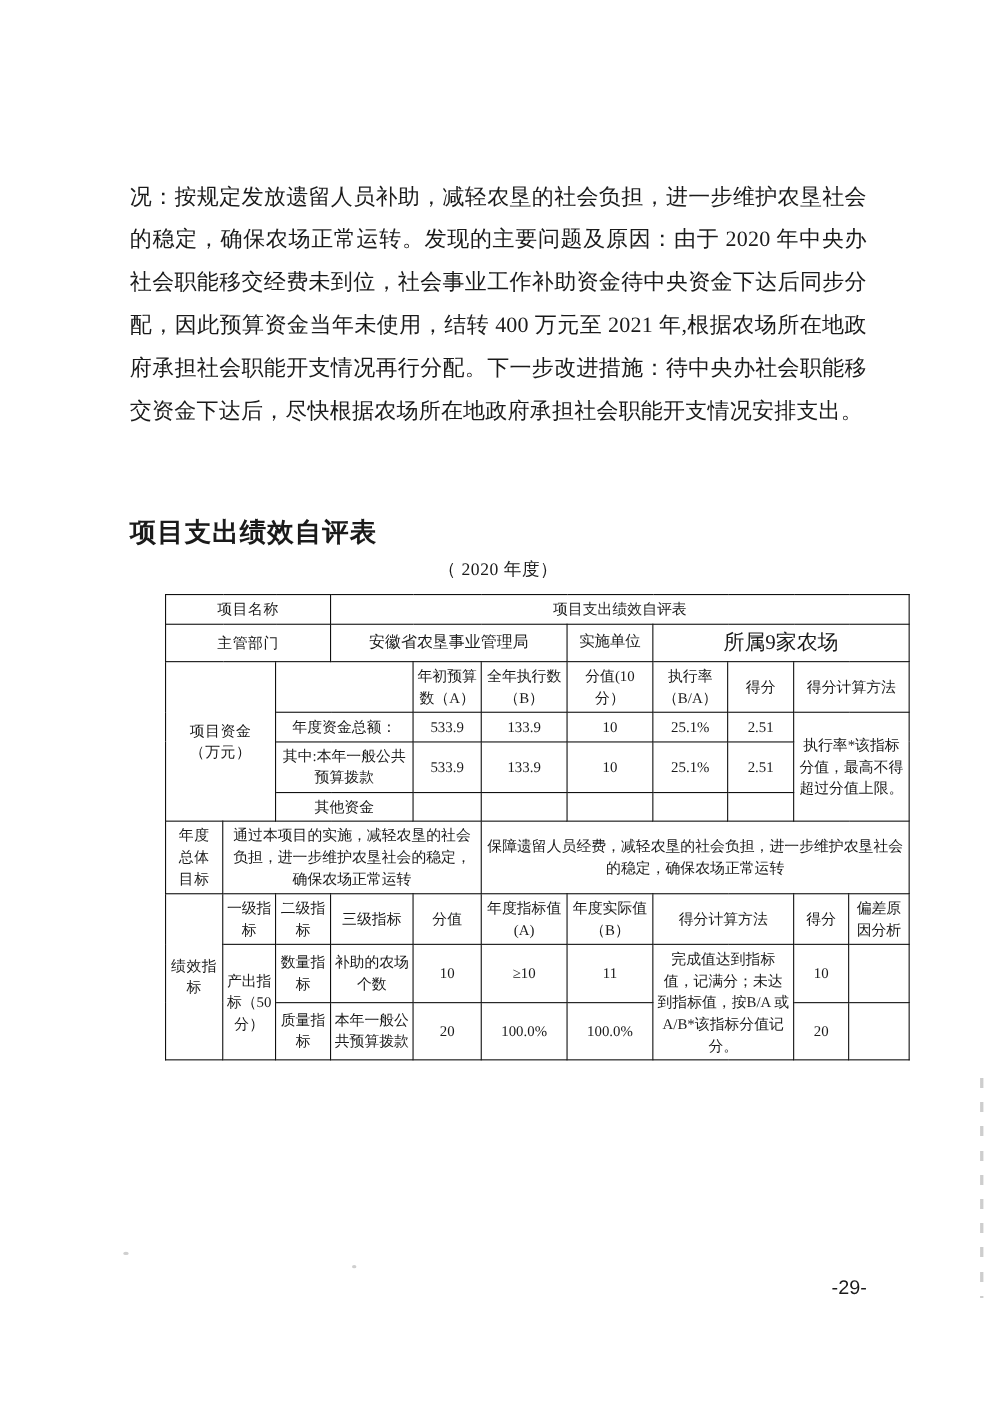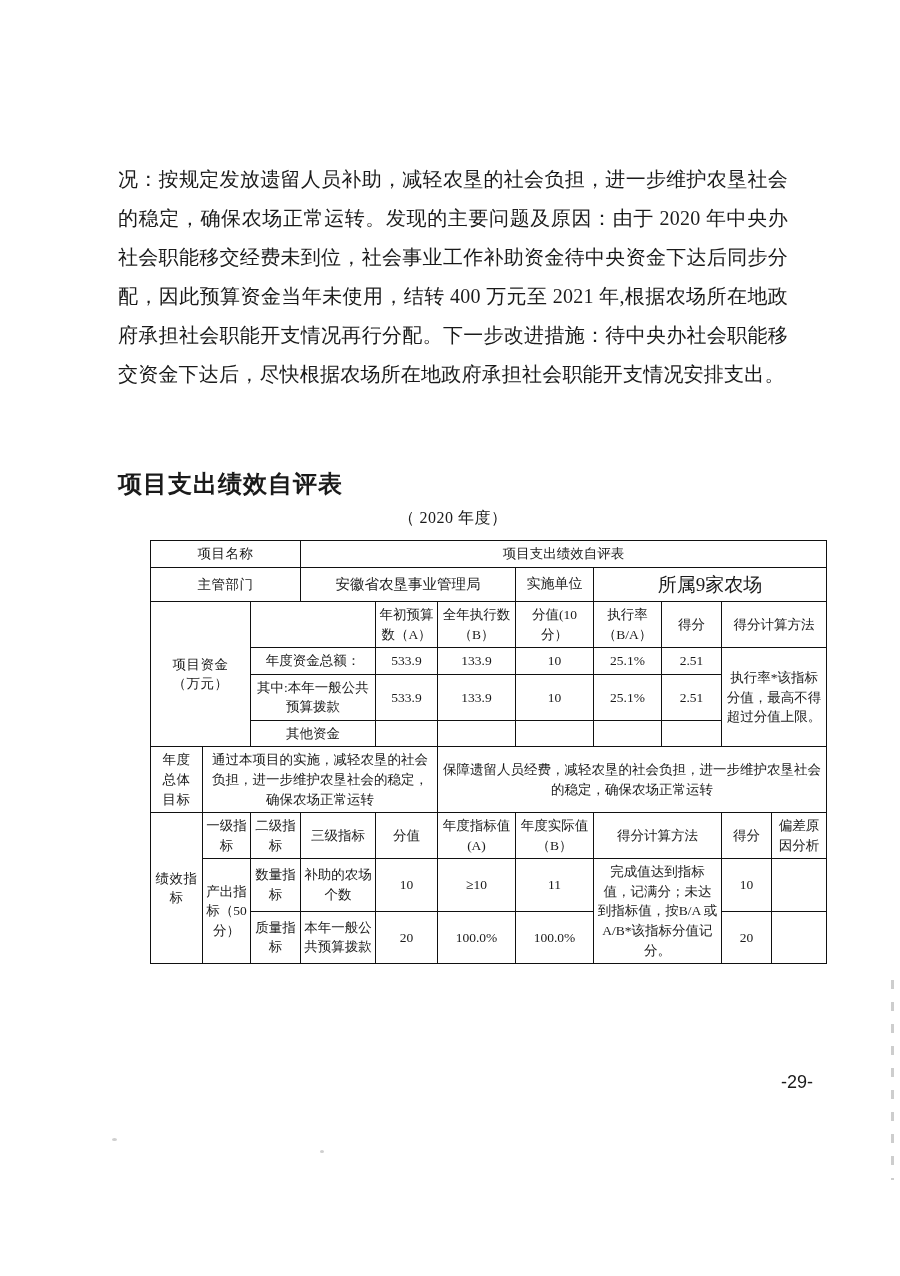--- a/index.html
+++ b/index.html
@@ -88,24 +88,24 @@
   }
   td.left-par {
     text-align: left;
     padding: 4px 6px;
     font-size: 13px;
     line-height: 1.5;
   }
   .page-number {
     position: absolute;
     left: 0;
-    top: 1072px;
+    top: 1160px;
     width: 900px;
     text-align: right;
-    padding-right: 87px;
+    padding-right: 112px;
     box-sizing: border-box;
     font-size: 18px;
     font-family: "Liberation Sans", "DejaVu Sans", sans-serif;
   }
   .edge-marks {
     position: absolute;
     right: 6px;
     top: 980px;
     width: 3px;
     height: 200px;

